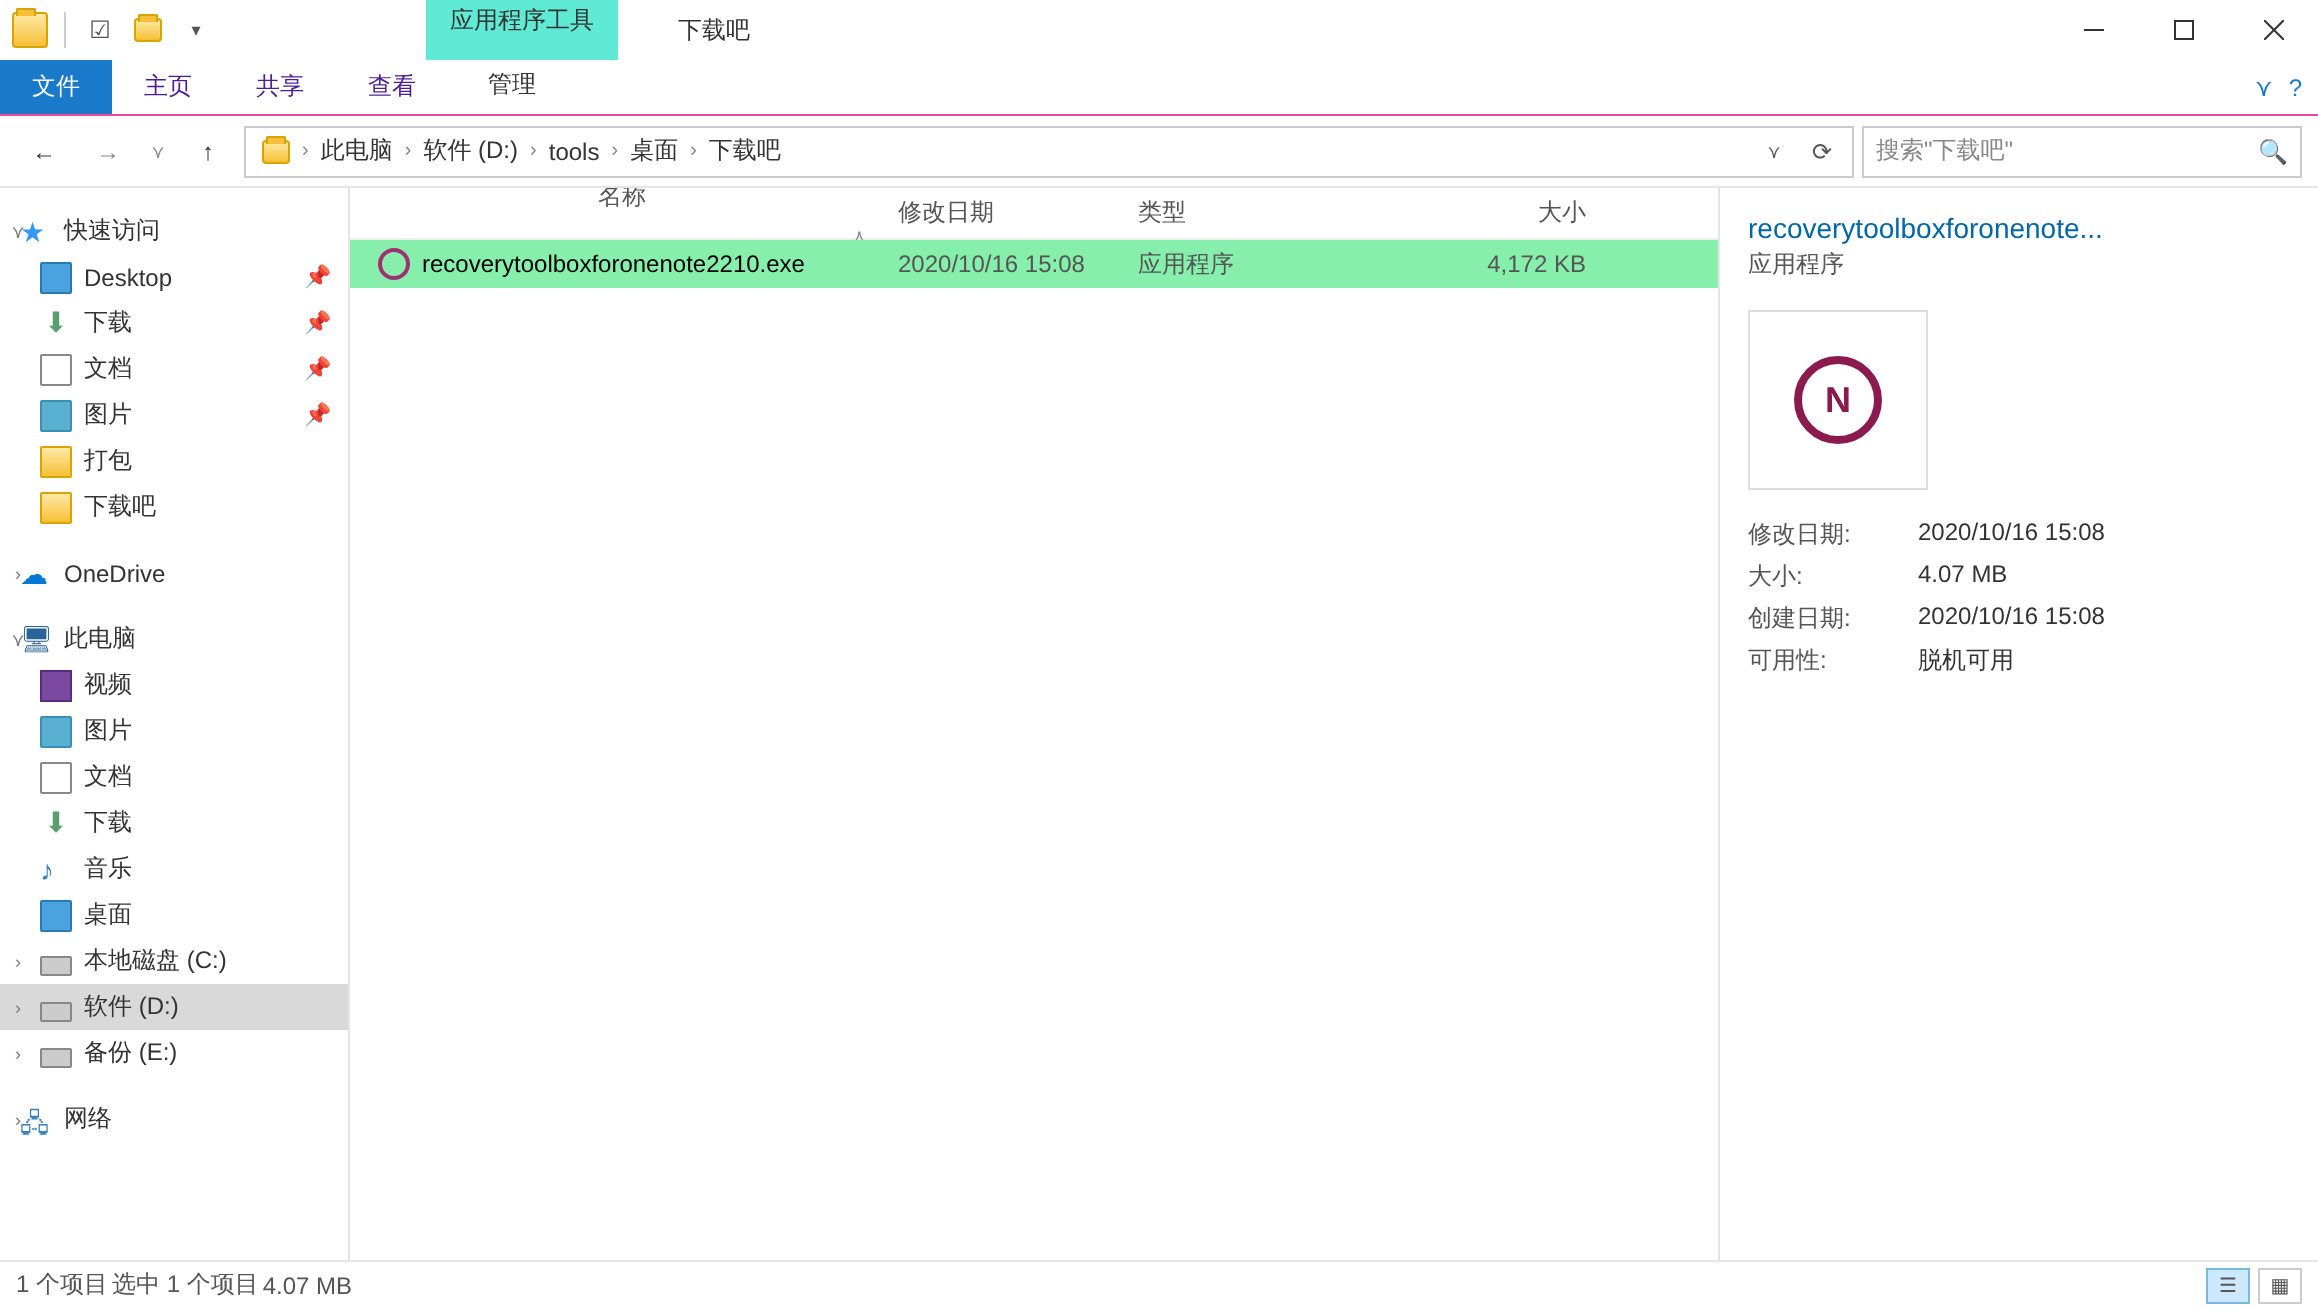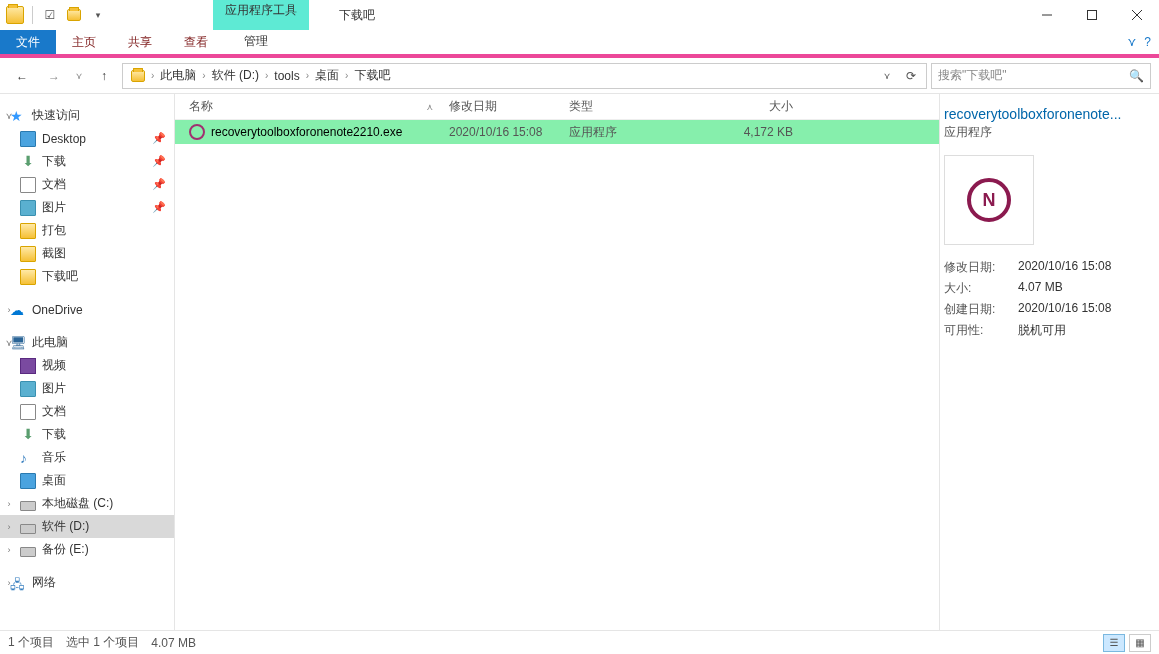--- a/index.html
+++ b/index.html
@@ -12,22 +12,22 @@
 .folder-ico { width: 18px; height: 18px; background: linear-gradient(#ffe9a6, #f5c036); border: 1px solid #d9a400; border-radius: 2px; position: relative; }
 .folder-ico::before { content: ""; position: absolute; top: -3px; left: 1px; width: 8px; height: 3px; background: #f5c036; border: 1px solid #d9a400; border-bottom: none; border-radius: 1px 1px 0 0; }
 .qat-sep { width: 1px; height: 18px; background: #ccc; margin: 0 4px; }
 .qat-btn { width: 22px; height: 22px; display: flex; align-items: center; justify-content: center; color: #555; }
 .title-ctx { background: #5eead4; padding: 2px 12px; margin-left: 100px; color: #333; }
 .title-text { flex: 1; display: flex; align-items: center; padding-left: 30px; color: #333; }
 .win-controls { display: flex; }
 .win-btn { width: 45px; height: 30px; display: flex; align-items: center; justify-content: center; color: #333; }
 
 
-.ribbon-tabs { height: 28px; display: flex; align-items: stretch; border-bottom: 4px solid #ec4899; }
-.rtab { padding: 0 16px; display: flex; align-items: center; color: #7f1d1d; }
+.ribbon-tabs { height: 28px; display: flex; align-items: stretch; border-bottom: 1px solid #ec4899; }
+.rtab { padding: 0 16px; display: flex; align-items: center; color: #4c1d95; }
 .rtab.file { background: #1979ca; color: #fff; }
 .rtab.ctx { color: #333; border-bottom: 2px solid transparent; }
 .ribbon-right { margin-left: auto; display: flex; align-items: center; padding-right: 8px; gap: 8px; color: #555; }
 
 
 .navbar { height: 36px; display: flex; align-items: center; padding: 4px 8px; gap: 4px; border-bottom: 1px solid #e5e5e5; }
 .nav-arrow { width: 28px; height: 28px; display: flex; align-items: center; justify-content: center; color: #888; border-radius: 2px; }
 .nav-arrow.enabled { color: #333; }
 .addr-box { flex: 1; height: 26px; border: 1px solid #ccc; display: flex; align-items: center; padding: 0 4px; gap: 2px; }
 .addr-seg { display: flex; align-items: center; gap: 2px; padding: 2px 4px; color: #333; }
@@ -58,46 +58,46 @@
 .ico-pc { color: #2a6496; font-size: 13px; }
 .ico-video { background: #7a4aa0; border: 1px solid #5a2a80; }
 .ico-music { color: #3a80c0; font-size: 14px; }
 .ico-drive { background: #ccc; border: 1px solid #888; border-radius: 1px; position: relative; height: 10px; margin-top: 4px; }
 .ico-net { color: #3a80c0; font-size: 13px; }
 
 
 .filelist { flex: 1; display: flex; flex-direction: column; }
 .cols { display: flex; height: 26px; align-items: center; border-bottom: 1px solid #eee; color: #555; padding-left: 6px; }
 .col { padding: 0 8px; display: flex; align-items: center; gap: 6px; }
-.col.name { width: 260px; }
+.col.name { width: 260px; flex-direction: column; }
 .col.date { width: 120px; text-align: center; }
 .col.type { width: 120px; }
 .col.size { width: 120px; text-align: right; justify-content: flex-end; }
 .sort-ind { color: #888; font-size: 9px; }
 .row { display: flex; height: 24px; align-items: center; padding-left: 6px; }
 .row.selected { background: #86efac; }
 .row .cell { padding: 0 8px; }
 .row .cell.name { width: 260px; display: flex; align-items: center; gap: 6px; }
 .row .cell.date { width: 120px; color: #555; }
 .row .cell.type { width: 120px; color: #555; }
 .row .cell.size { width: 120px; text-align: right; color: #555; }
 .app-ico { width: 16px; height: 16px; border: 2px solid #a03070; border-radius: 50%; display: inline-block; }
 
 
-.details { width: 220px; border-left: 1px solid #e5e5e5; padding: 12px 4px; overflow: hidden; }
+.details { width: 300px; border-left: 1px solid #e5e5e5; padding: 12px 14px; overflow: hidden; }
 .details h3 { font-size: 14px; font-weight: 400; color: #0066aa; white-space: nowrap; overflow: hidden; text-overflow: ellipsis; }
 .details .sub { color: #555; margin-top: 2px; }
 .thumb { width: 90px; height: 90px; border: 1px solid #ddd; margin: 14px 0; display: flex; align-items: center; justify-content: center; }
 .thumb-inner { width: 44px; height: 44px; border: 4px solid #8b1a4f; border-radius: 50%; display: flex; align-items: center; justify-content: center; position: relative; }
 .thumb-inner::after { content: "N"; color: #8b1a4f; font-weight: bold; font-size: 18px; }
-.meta { display: grid; grid-template-columns: 60px 1fr; gap: 4px 14px; color: #555; }
+.meta { display: grid; grid-template-columns: 60px 1fr; gap: 4px 25px; color: #555; }
 .meta .v { color: #333; }
 
 
-.statusbar { height: 24px; border-top: 1px solid #e5e5e5; display: flex; align-items: center; padding: 0 8px; gap: 12px; color: #555; }
+.statusbar { height: 24px; border-top: 1px solid #e5e5e5; display: flex; align-items: center; padding: 0 8px; gap: 2px; color: #555; }
 .statusbar .right { margin-left: auto; display: flex; gap: 4px; }
 .view-btn { width: 22px; height: 18px; border: 1px solid #ccc; display: flex; align-items: center; justify-content: center; font-size: 10px; }
 .view-btn.active { background: #cce8ff; border-color: #7ab8e0; }
 </style>
 </head>
 <body>
 
 <div class="titlebar">
   <div class="titlebar-left">
     <span class="qat-icon">
@@ -208,24 +208,20 @@
         <span class="pin">📌</span>
       </div>
     <div class="side-item">
         <span class="ico ico-pic"></span>
         <span>图片</span>
         <span class="pin">📌</span>
       </div>
     <div class="side-item">
         <span class="ico ico-folder"></span>
         <span>打包</span>
-      </div>
-    <div class="side-item">
-        <span class="ico ico-folder"></span>
-        <span>截图</span>
       </div>
     <div class="side-item">
         <span class="ico ico-folder"></span>
         <span>下载吧</span>
       </div>
 
     <div class="side-item group" style="margin-top:10px">
       <span class="exp">›</span>
       <span class="ico ico-onedrive">☁</span>
       <span>OneDrive</span>

